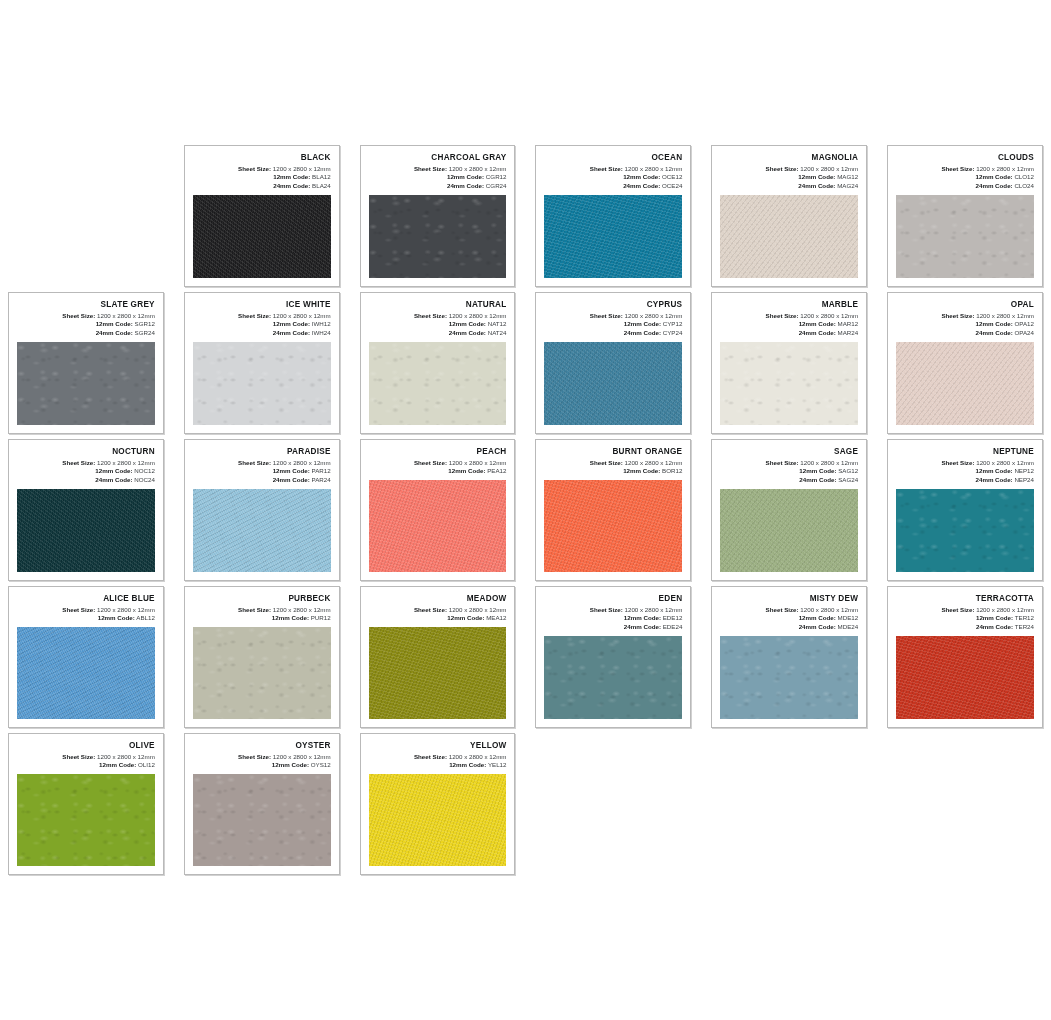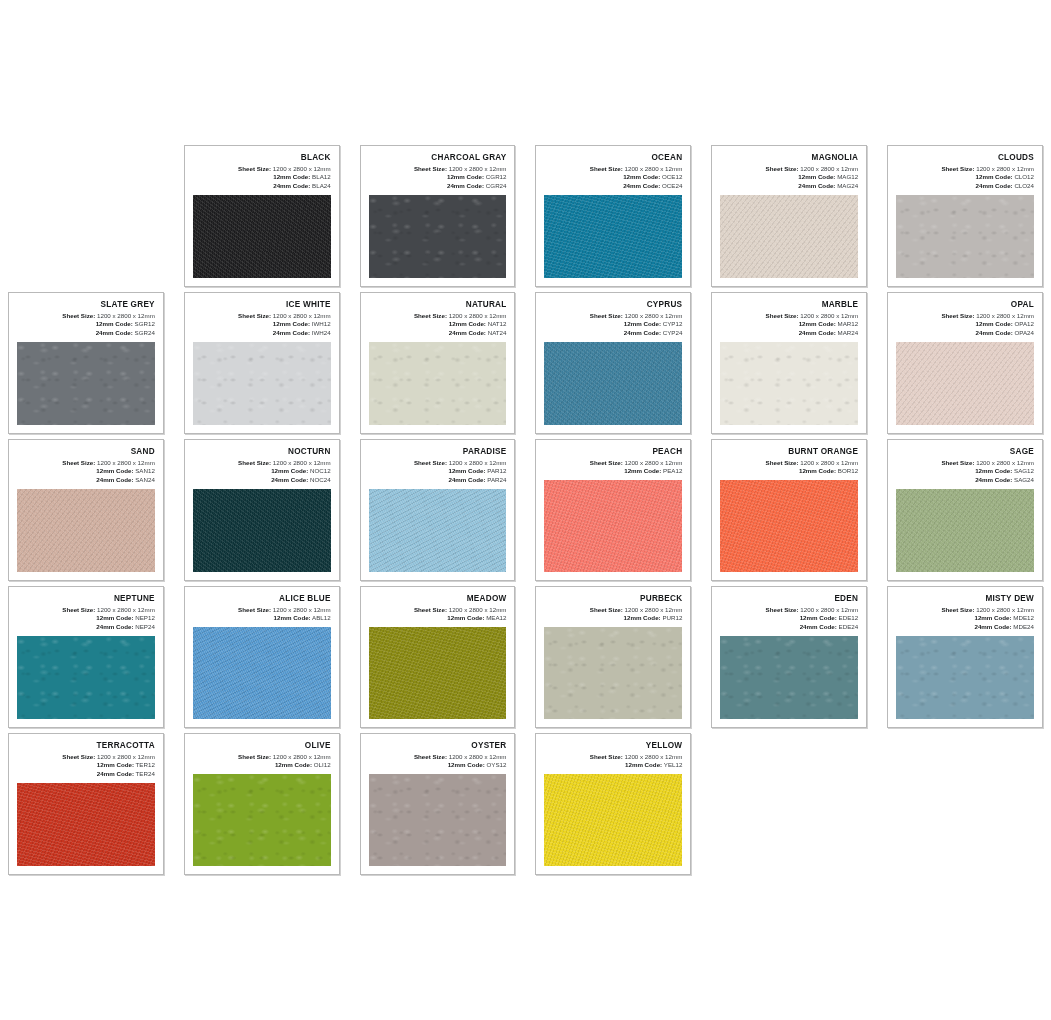--- a/index.html
+++ b/index.html
@@ -203,29 +203,20 @@
       <div class="card">
         <div class="card-title">OPAL</div>
         <div class="spec-line"><span class="lbl">Sheet Size:</span> <span>1200 x 2800 x 12mm</span></div>
         <div class="spec-line"><span class="lbl">12mm Code:</span> <span>OPA12</span></div>
         <div class="spec-line"><span class="lbl">24mm Code:</span> <span>OPA24</span></div>
         <div class="swatch" style="background: rgb(227, 207, 198);">
           <div class="tex t1"></div>
         </div>
       </div>
       <div class="card">
-        <div class="card-title">SAND</div>
-        <div class="spec-line"><span class="lbl">Sheet Size:</span> <span>1200 x 2800 x 12mm</span></div>
-        <div class="spec-line"><span class="lbl">12mm Code:</span> <span>SAN12</span></div>
-        <div class="spec-line"><span class="lbl">24mm Code:</span> <span>SAN24</span></div>
-        <div class="swatch" style="background: rgb(207, 174, 159);">
-          <div class="tex t1"></div>
-        </div>
-      </div>
-      <div class="card">
         <div class="card-title">NOCTURN</div>
         <div class="spec-line"><span class="lbl">Sheet Size:</span> <span>1200 x 2800 x 12mm</span></div>
         <div class="spec-line"><span class="lbl">12mm Code:</span> <span>NOC12</span></div>
         <div class="spec-line"><span class="lbl">24mm Code:</span> <span>NOC24</span></div>
         <div class="swatch" style="background: rgb(12, 50, 55);">
           <div class="tex t1"></div>
         </div>
       </div>
       <div class="card">
         <div class="card-title">PARADISE</div>
@@ -272,33 +263,33 @@
       </div>
       <div class="card">
         <div class="card-title">ALICE BLUE</div>
         <div class="spec-line"><span class="lbl">Sheet Size:</span> <span>1200 x 2800 x 12mm</span></div>
         <div class="spec-line"><span class="lbl">12mm Code:</span> <span>ABL12</span></div>
         <div class="swatch" style="background: rgb(81, 150, 205);">
           <div class="tex t3"></div>
         </div>
       </div>
       <div class="card">
+        <div class="card-title">PURBECK</div>
+        <div class="spec-line"><span class="lbl">Sheet Size:</span> <span>1200 x 2800 x 12mm</span></div>
+        <div class="spec-line"><span class="lbl">12mm Code:</span> <span>PUR12</span></div>
+        <div class="swatch" style="background: rgb(189, 189, 171);">
+          <div class="tex mottle"></div>
+        </div>
+      </div>
+      <div class="card">
         <div class="card-title">MEADOW</div>
         <div class="spec-line"><span class="lbl">Sheet Size:</span> <span>1200 x 2800 x 12mm</span></div>
         <div class="spec-line"><span class="lbl">12mm Code:</span> <span>MEA12</span></div>
         <div class="swatch" style="background: rgb(138, 138, 19);">
           <div class="tex t2"></div>
-        </div>
-      </div>
-      <div class="card">
-        <div class="card-title">PURBECK</div>
-        <div class="spec-line"><span class="lbl">Sheet Size:</span> <span>1200 x 2800 x 12mm</span></div>
-        <div class="spec-line"><span class="lbl">12mm Code:</span> <span>PUR12</span></div>
-        <div class="swatch" style="background: rgb(189, 189, 171);">
-          <div class="tex mottle"></div>
         </div>
       </div>
       <div class="card">
         <div class="card-title">EDEN</div>
         <div class="spec-line"><span class="lbl">Sheet Size:</span> <span>1200 x 2800 x 12mm</span></div>
         <div class="spec-line"><span class="lbl">12mm Code:</span> <span>EDE12</span></div>
         <div class="spec-line"><span class="lbl">24mm Code:</span> <span>EDE24</span></div>
         <div class="swatch" style="background: rgb(91, 133, 138);">
           <div class="tex mottle"></div>
         </div>

